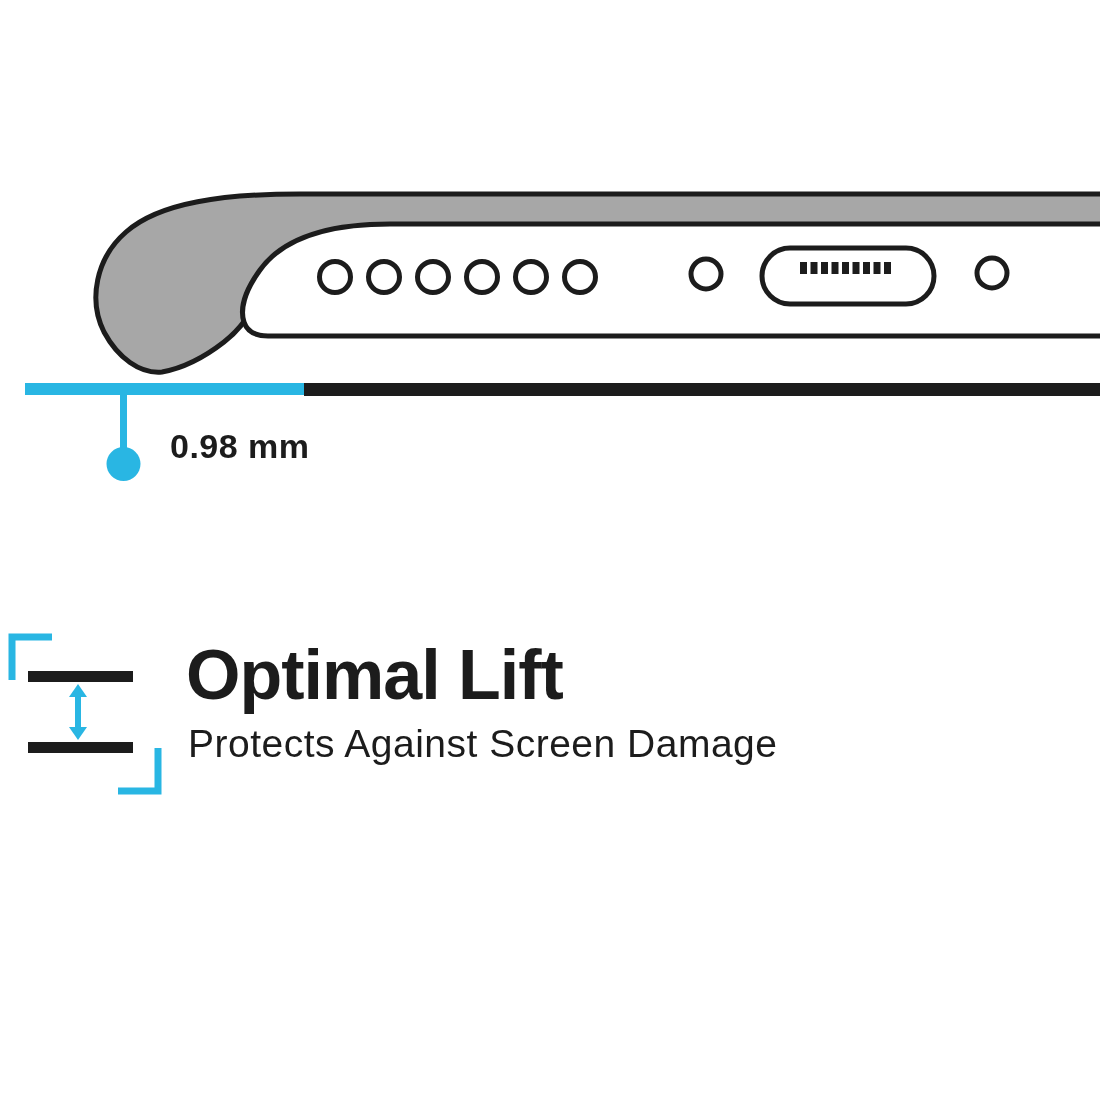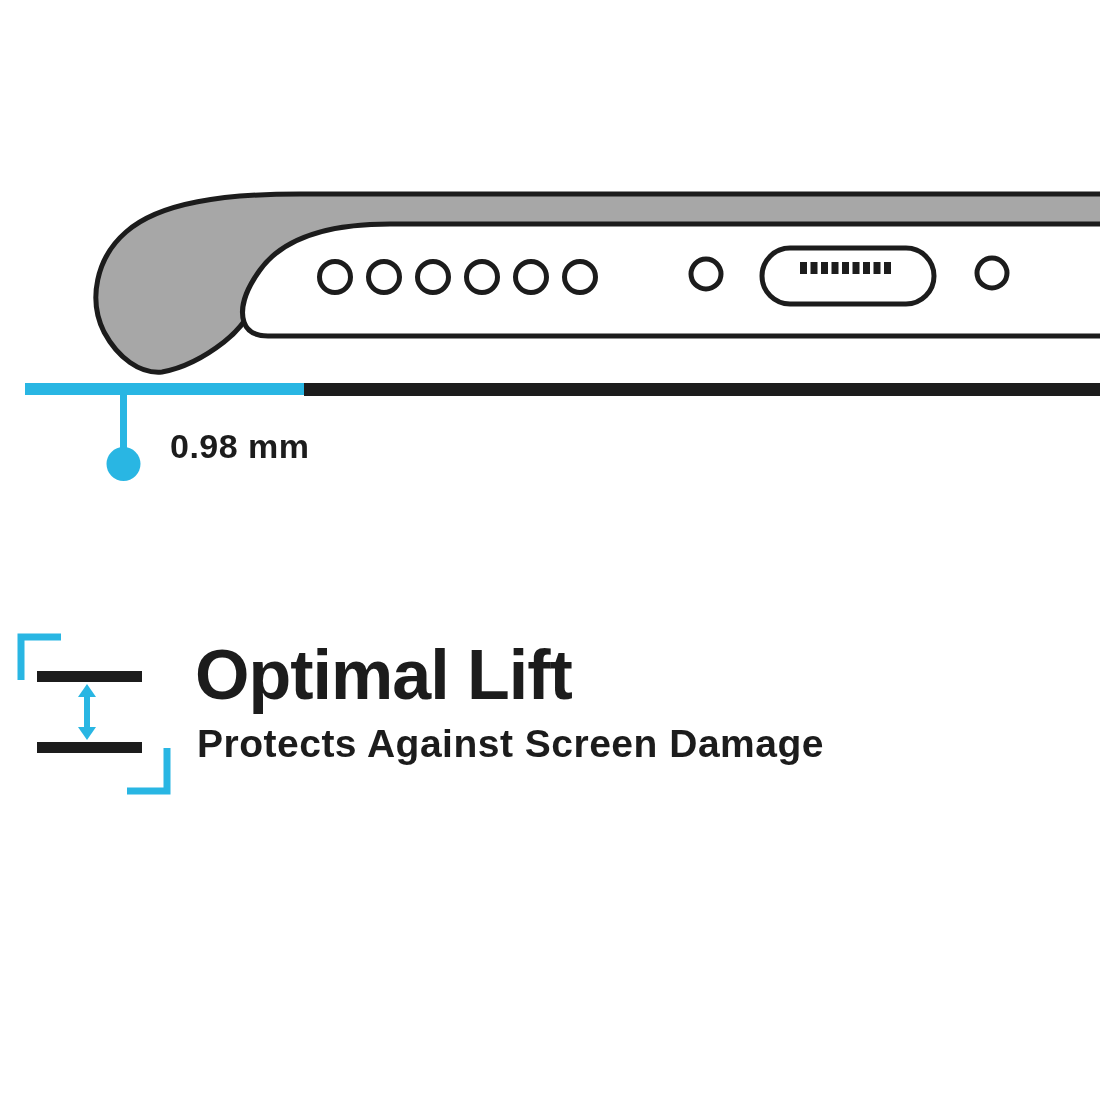--- a/index.html
+++ b/index.html
@@ -14,41 +14,41 @@
   .diagram-svg { position: absolute; left: 0; top: 0; display: block; }
   .measure-label {
     font-family: "Liberation Sans", sans-serif;
     font-weight: bold;
     font-size: 34px;
     fill: #1c1c1c;
     letter-spacing: 0.5px;
   }
   .feature {
     position: absolute;
-    left: 9px;
+    left: 0;
     top: 618px;
     width: 992px;
     display: flex;
     align-items: flex-start;
   }
   .feature-icon { flex: 0 0 auto; display: block; }
   .feature-text { margin-left: 8px; padding-top: 22px; }
   .feature-title {
     margin: 0;
     font-size: 70px;
     font-weight: bold;
     color: #1c1c1c;
     letter-spacing: -1px;
     line-height: 1.0;
     white-space: nowrap;
   }
   .feature-sub {
     margin: 12px 0 12px 2px;
     font-size: 39px;
-    font-weight: 700;
+    font-weight: 400;
     color: #1c1c1c;
     letter-spacing: 0.5px;
     white-space: nowrap;
   }
 </style>
 </head>
 <body>
 
 <svg class="diagram-svg" width="1100" height="520" viewBox="0 0 1100 520" aria-hidden="true">
 

